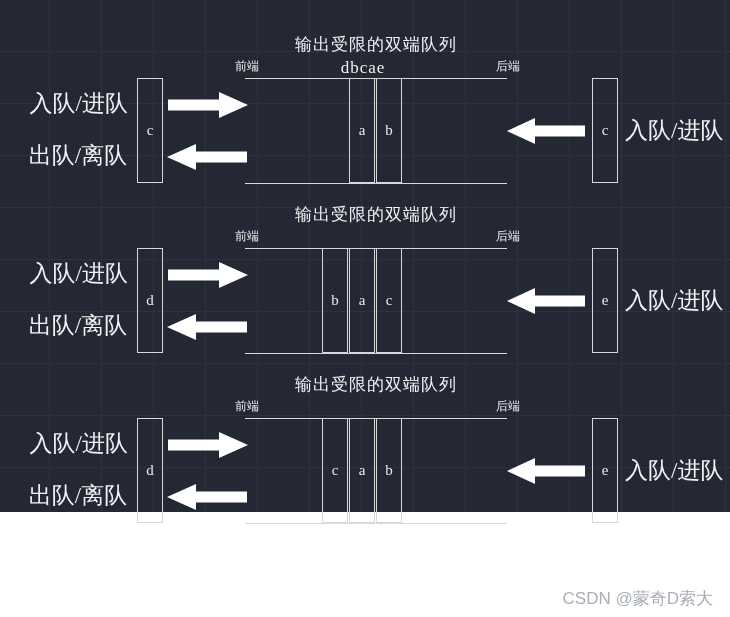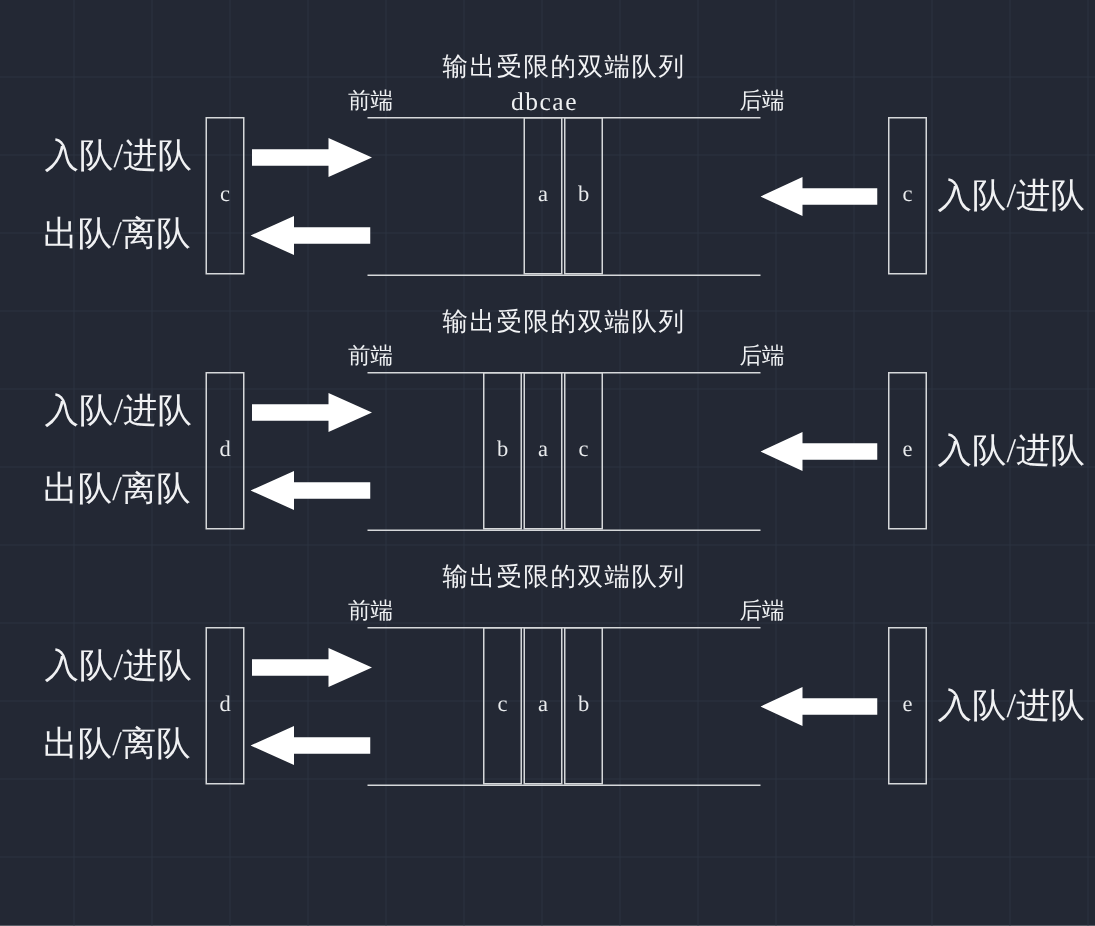--- a/index.html
+++ b/index.html
@@ -2,41 +2,41 @@
 <html><head>
 <meta charset="utf-8">
 <style>
   html,body{margin:0;padding:0;}
   body{
     width:730px;height:617px;
     font-family:"Liberation Serif","DejaVu Serif",serif;
     overflow:hidden;
   }
   .canvas{
-    position:relative;width:730px;height:617px;
+    position:relative;width:730px;height:512px;
     background-color:#232834;
     background-image:
       linear-gradient(to right,#2b3240 1px,transparent 1px),
       linear-gradient(to bottom,#2b3240 1px,transparent 1px);
     background-size:52px 52px;
     background-position:49px 51px;
     color:#eef0f2;
   }
   .figure{position:absolute;left:0;width:730px;height:170px;}
   .fig-1{top:28px;}
   .fig-2{top:198px;}
   .fig-3{top:368px;}
   .fig-title{
     position:absolute;top:5px;left:246px;width:260px;
     text-align:center;font-size:17px;letter-spacing:1px;color:#f2f3f5;
     white-space:nowrap;
   }
   .hdr{
     position:absolute;top:30px;transform:translateX(-50%);
-    font-size:15px;color:#eef0f2;white-space:nowrap;
+    font-size:12px;color:#eef0f2;white-space:nowrap;
   }
   .hdr-front{left:247px;}
   .hdr-seq{left:363px;font-size:17px;letter-spacing:1px;}
   .hdr-back{left:508px;text-align:right;}
   .qline{
     position:absolute;left:245px;width:262px;height:1px;background:#d6d8da;
   }
   .qline-top{top:50px;}
   .qline-bottom{top:155px;}
   .box{
@@ -187,13 +187,14 @@
     <div class="arrow arrow-back">
       <svg width="78" height="26" viewBox="0 0 78 26">
           <polygon points="78,7.5 28,7.5 28,0 0,13 28,26 28,18.5 78,18.5" fill="#ffffff"></polygon>
         </svg>
     </div>
     <div class="side-label lbl-enqueue">入队/进队</div>
     <div class="side-label lbl-dequeue">出队/离队</div>
     <div class="side-label lbl-back-enqueue">入队/进队</div>
   </section>
 
+  <div class="watermark">CSDN @蒙奇D索大</div>
 </div>
 
 </body></html>

